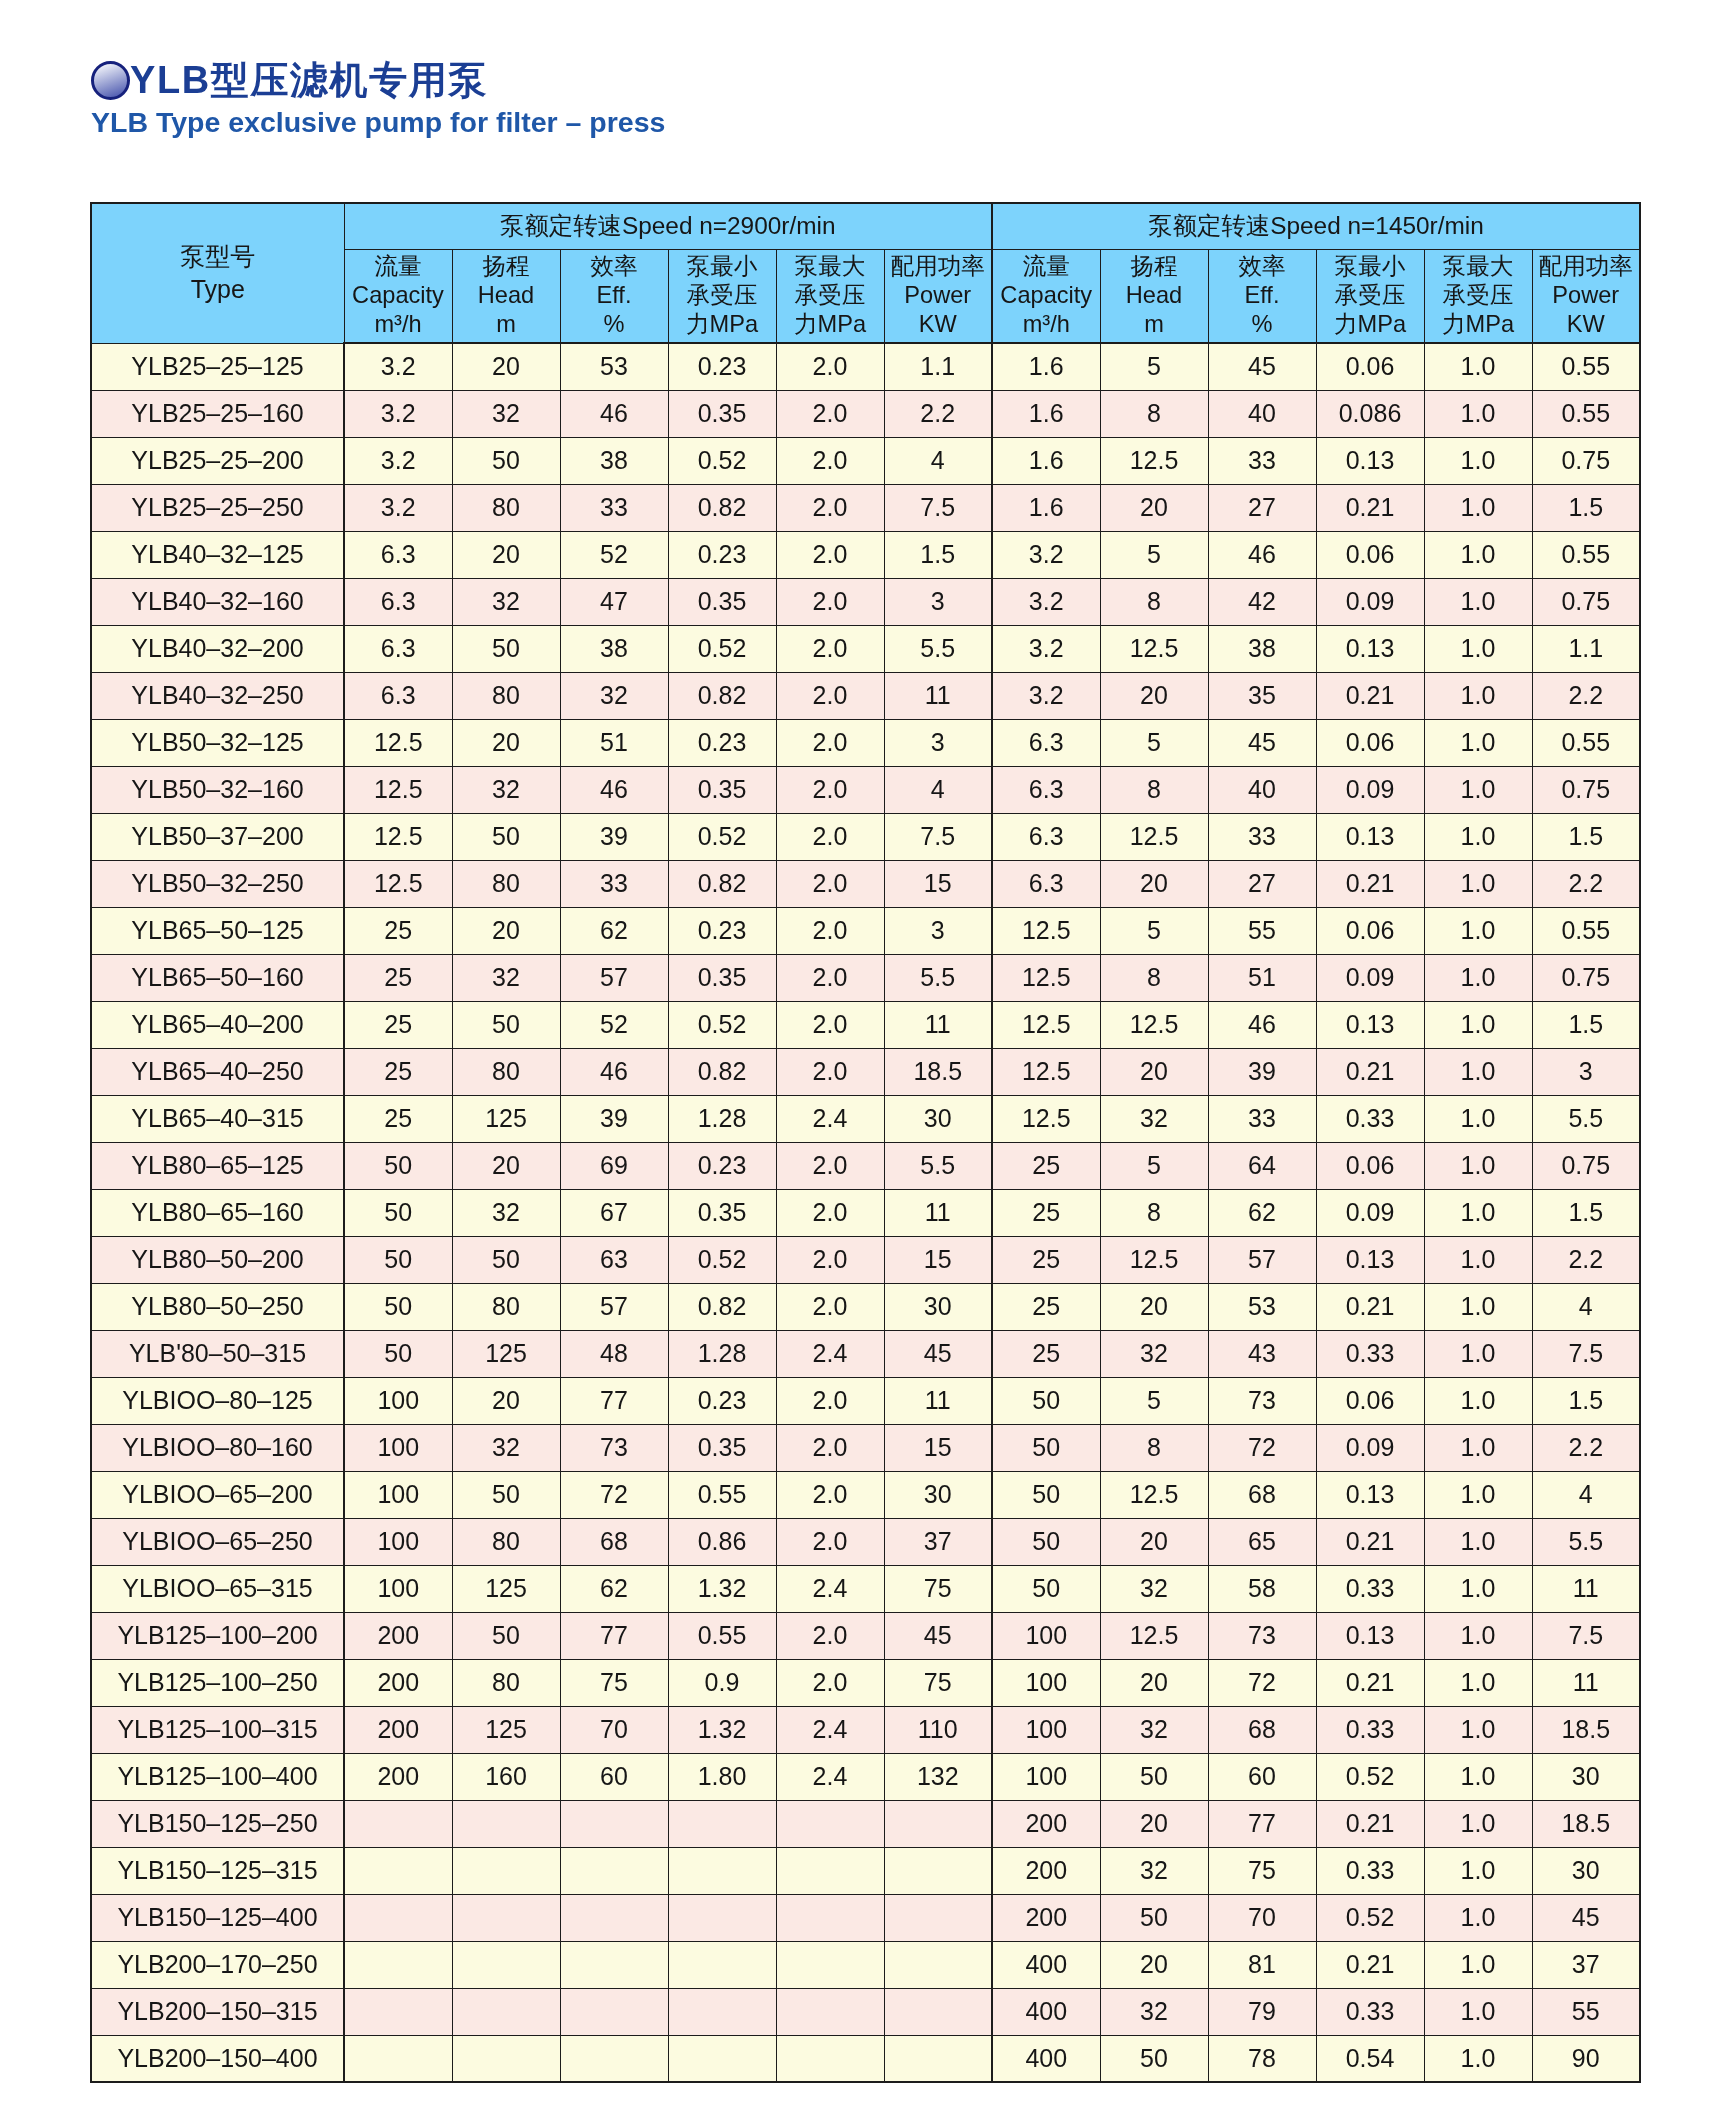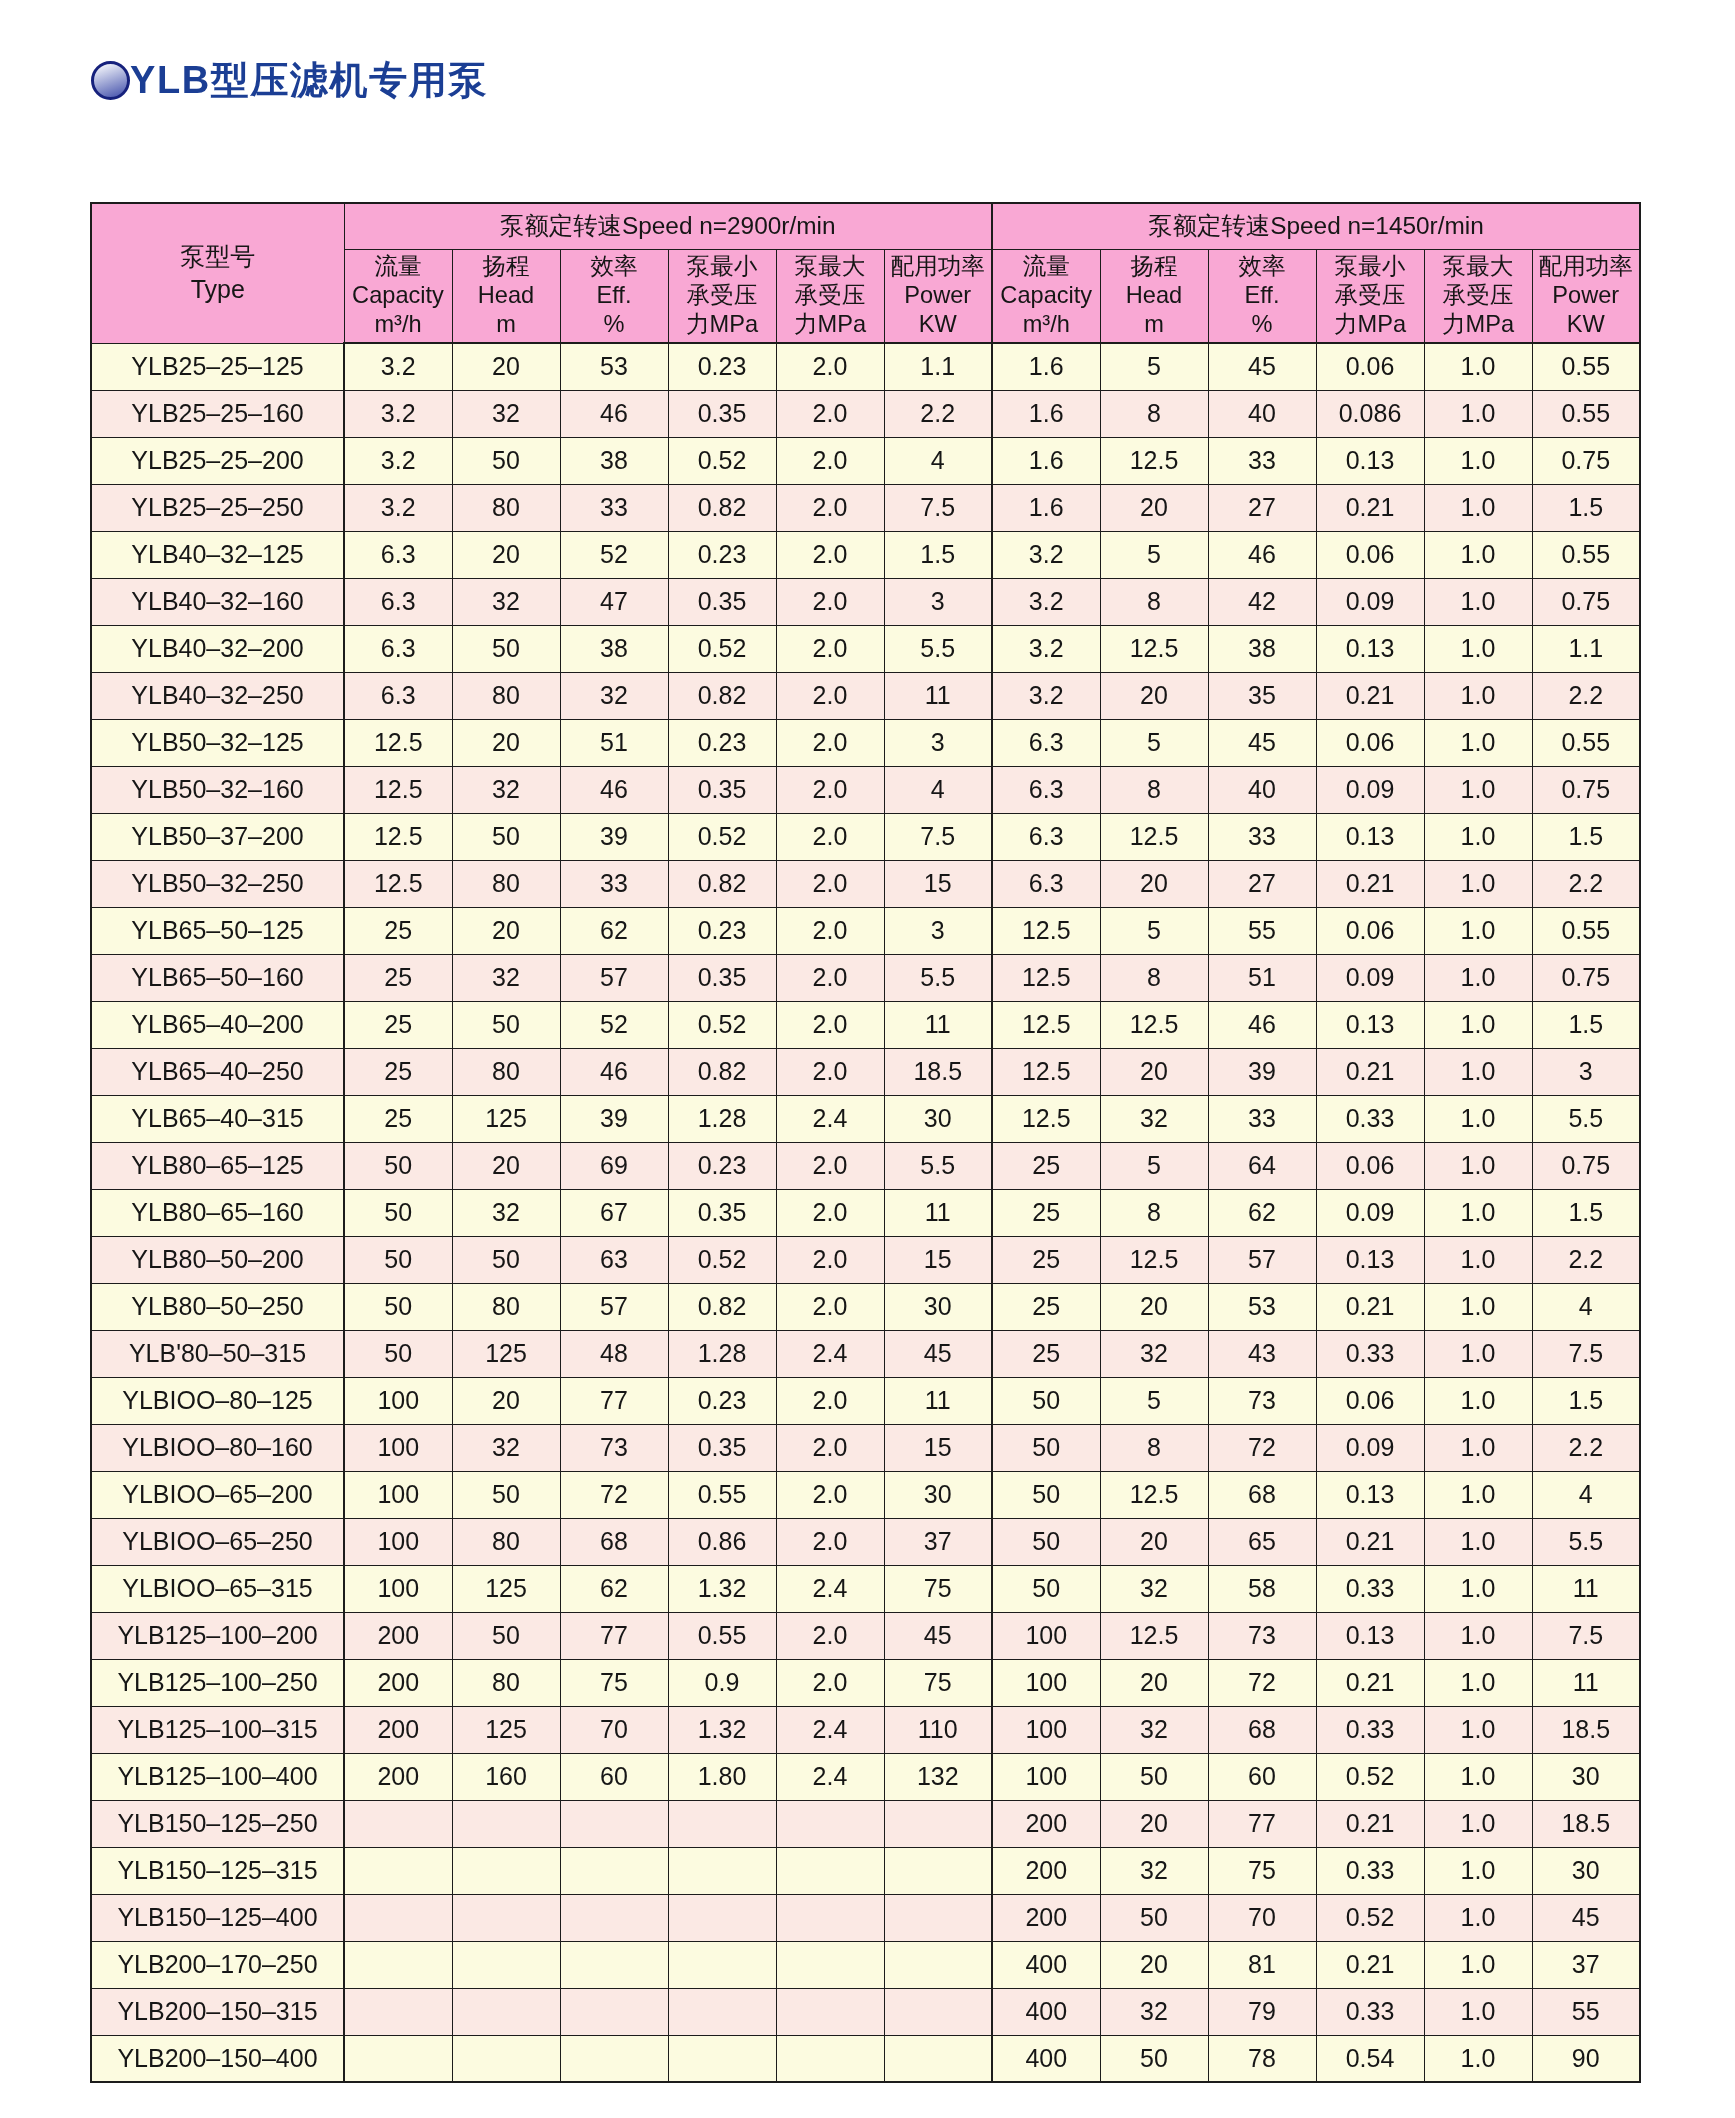--- a/index.html
+++ b/index.html
@@ -37,21 +37,21 @@
     border: 2.4px solid #1c1c1c;
   }
   col.col-type { width: 253px; }
   col.col-data { width: 108px; }
 
   th, td {
     border: 1.6px solid #1c1c1c;
     text-align: center; vertical-align: middle;
     padding: 0; overflow: hidden;
   }
-  thead th { background: #f9a8d4; font-weight: normal; }
+  thead th { background: #7dd3fc; font-weight: normal; }
   thead tr.group-row { height: 46px; }
   thead tr.sub-row { height: 94px; padding-left: 39px; }
   thead tr.sub-row th { border-bottom-width: 2.4px; }
   .group-head { font-size: 24.4px; }
   .type-head div { font-size: 25px; line-height: 33px; }
   .sub-head div { font-size: 23.6px; line-height: 29px; }
 
   tbody tr { height: 47px; }
   tbody tr.cream td { background: #fcfbe0; }
   tbody tr.pink td  { background: #fbe9e4; }
@@ -61,20 +61,21 @@
   .group-start { border-left-width: 2.4px; }
 </style>
 </head>
 <body>
 
 <div class="title-block">
   <div class="title-row">
     <span class="bullet"></span>
     <h1 class="title-cn">YLB型压滤机专用泵</h1>
   </div>
+  <h2 class="title-en">YLB Type exclusive pump for filter – press</h2>
 </div>
 
 <table class="spec">
   <colgroup>
     <col class="col-type">
     <col class="col-data">
       <col class="col-data">
       <col class="col-data">
       <col class="col-data">
       <col class="col-data">

